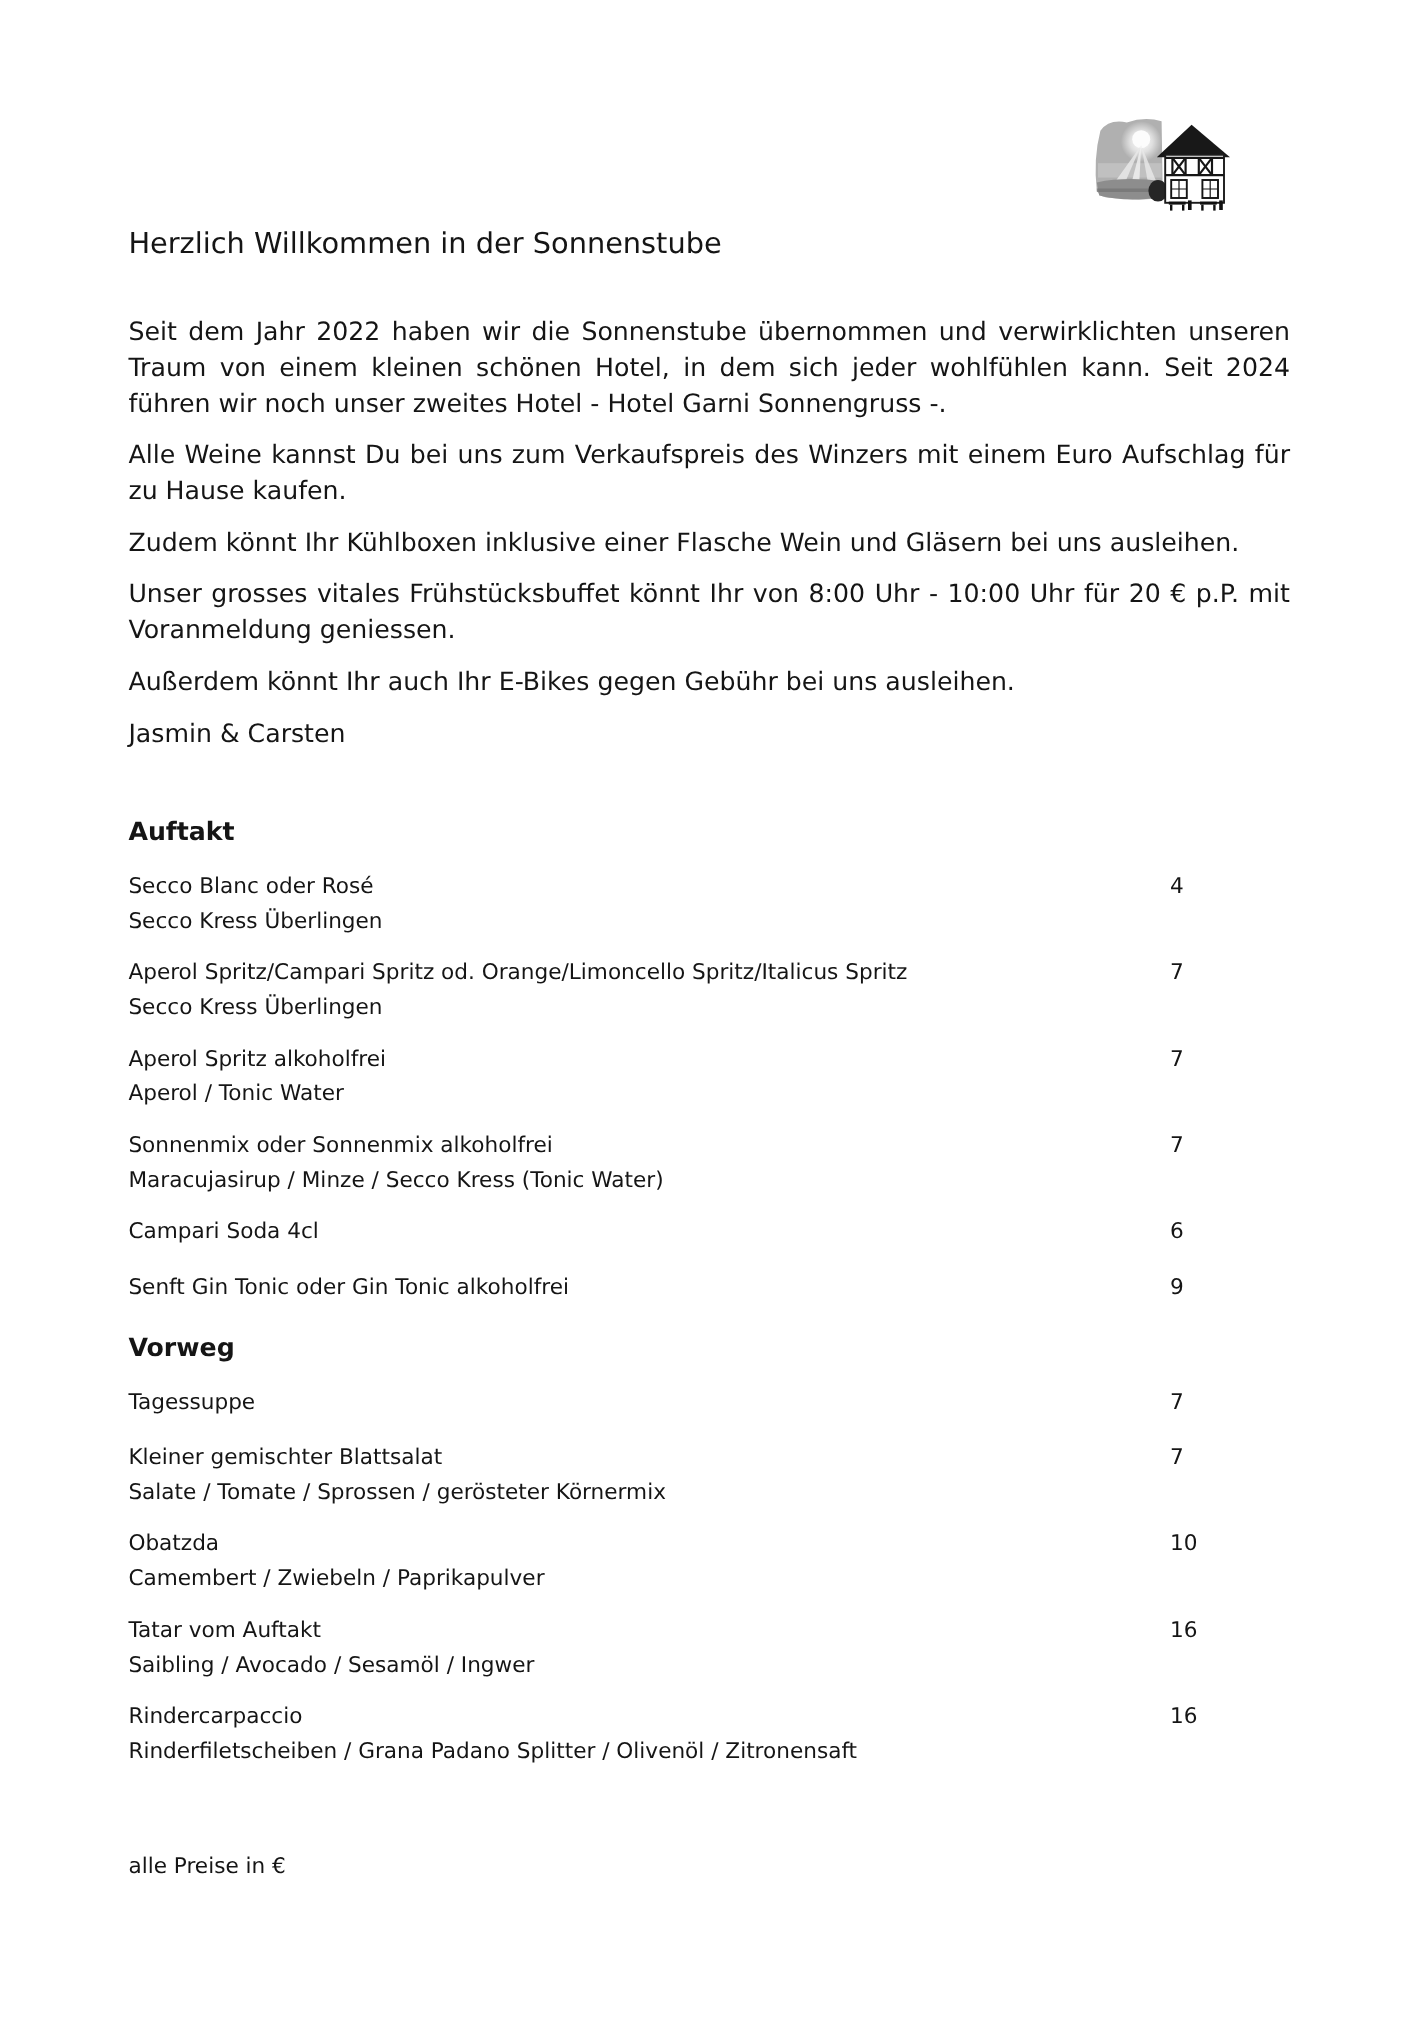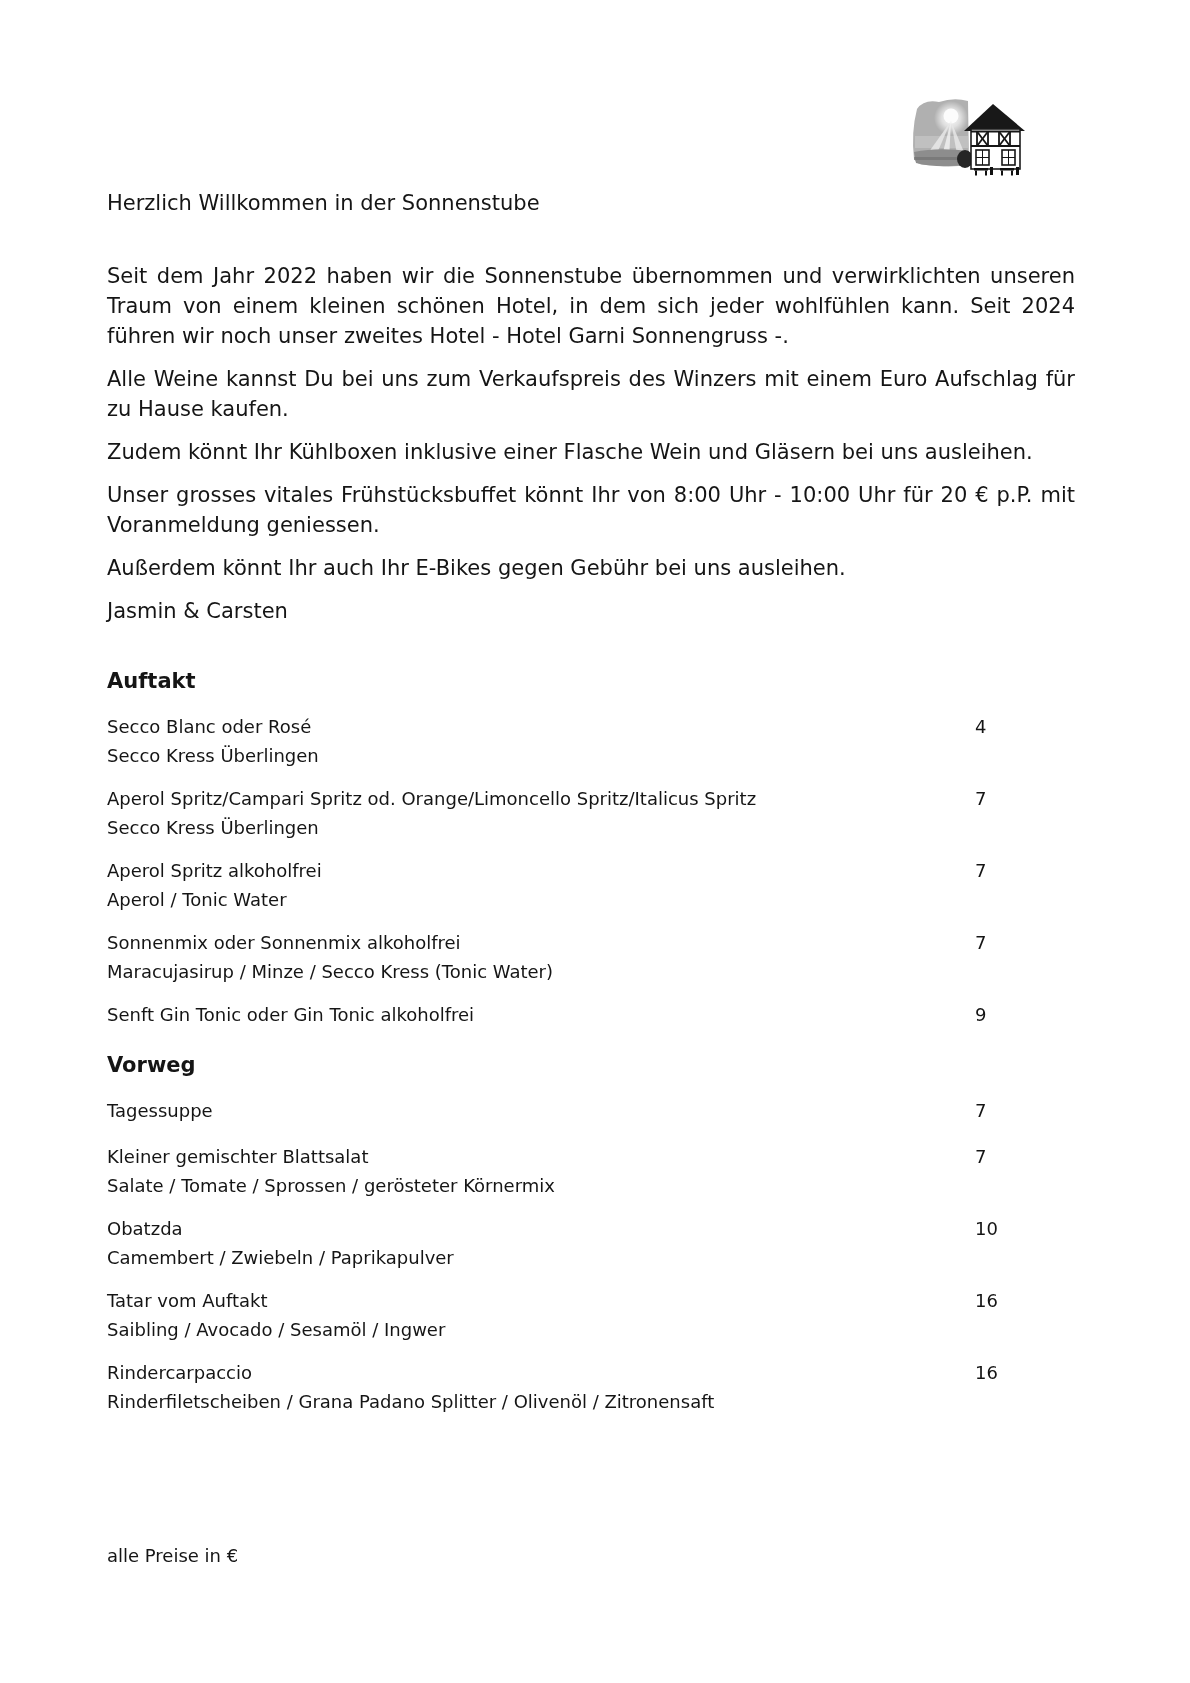--- a/index.html
+++ b/index.html
@@ -14,33 +14,33 @@
   .logo {
     position: absolute; left: 906px; top: 94px;
     width: 122px; height: 84px;
   }
   .content {
     position: absolute; left: 107px; top: 0;
     width: 968px;
   }
   .welcome {
     margin: 188px 0 0 0;
-    font-size: 21px; line-height: 30px; font-weight: 400;
+    font-size: 24px; line-height: 30px; font-weight: 400;
   }
   .para {
     font-size: 21px; line-height: 30px;
     margin: 13px 0 0 0;
     text-align: justify;
     text-justify: inter-word;
   }
   .signature { font-size: 21px; line-height: 30px; margin-top: 13px; }
   .menu-section-title {
     font-size: 21px; line-height: 30px; font-weight: 700; margin: 0;
   }
-  .section-auftakt { margin-top: 40px; }
+  .section-auftakt { margin-top: 52px; }
   .section-vorweg  { margin-top: 20px; }
   .menu-item { margin-top: 16px; }
   .item-line {
     position: relative;
     font-size: 18px; line-height: 30px;
     white-space: nowrap;
   }
   .item-name { display: inline-block; }
   .item-price { position: absolute; left: 868px; top: 0; }
   .item-desc { font-size: 18px; line-height: 24px; margin-top: 2px; }
@@ -143,20 +143,23 @@
         </div>
         <div class="menu-item">
           <div class="item-line"><span class="item-name">Aperol Spritz alkoholfrei</span><span class="item-price">7</span></div>
           <div class="item-desc">Aperol / Tonic Water</div>
         </div>
         <div class="menu-item">
           <div class="item-line"><span class="item-name">Sonnenmix oder Sonnenmix alkoholfrei</span><span class="item-price">7</span></div>
           <div class="item-desc">Maracujasirup / Minze / Secco Kress (Tonic Water)</div>
         </div>
         <div class="menu-item">
+          <div class="item-line"><span class="item-name">Campari Soda 4cl</span><span class="item-price">6</span></div>
+        </div>
+        <div class="menu-item">
           <div class="item-line"><span class="item-name">Senft Gin Tonic oder Gin Tonic alkoholfrei</span><span class="item-price">9</span></div>
         </div>
       </div>
   </div>
 
   <div class="section-vorweg">
     <h2 class="menu-section-title">Vorweg</h2>
     <div>
         <div class="menu-item">
           <div class="item-line"><span class="item-name">Tagessuppe</span><span class="item-price">7</span></div>

